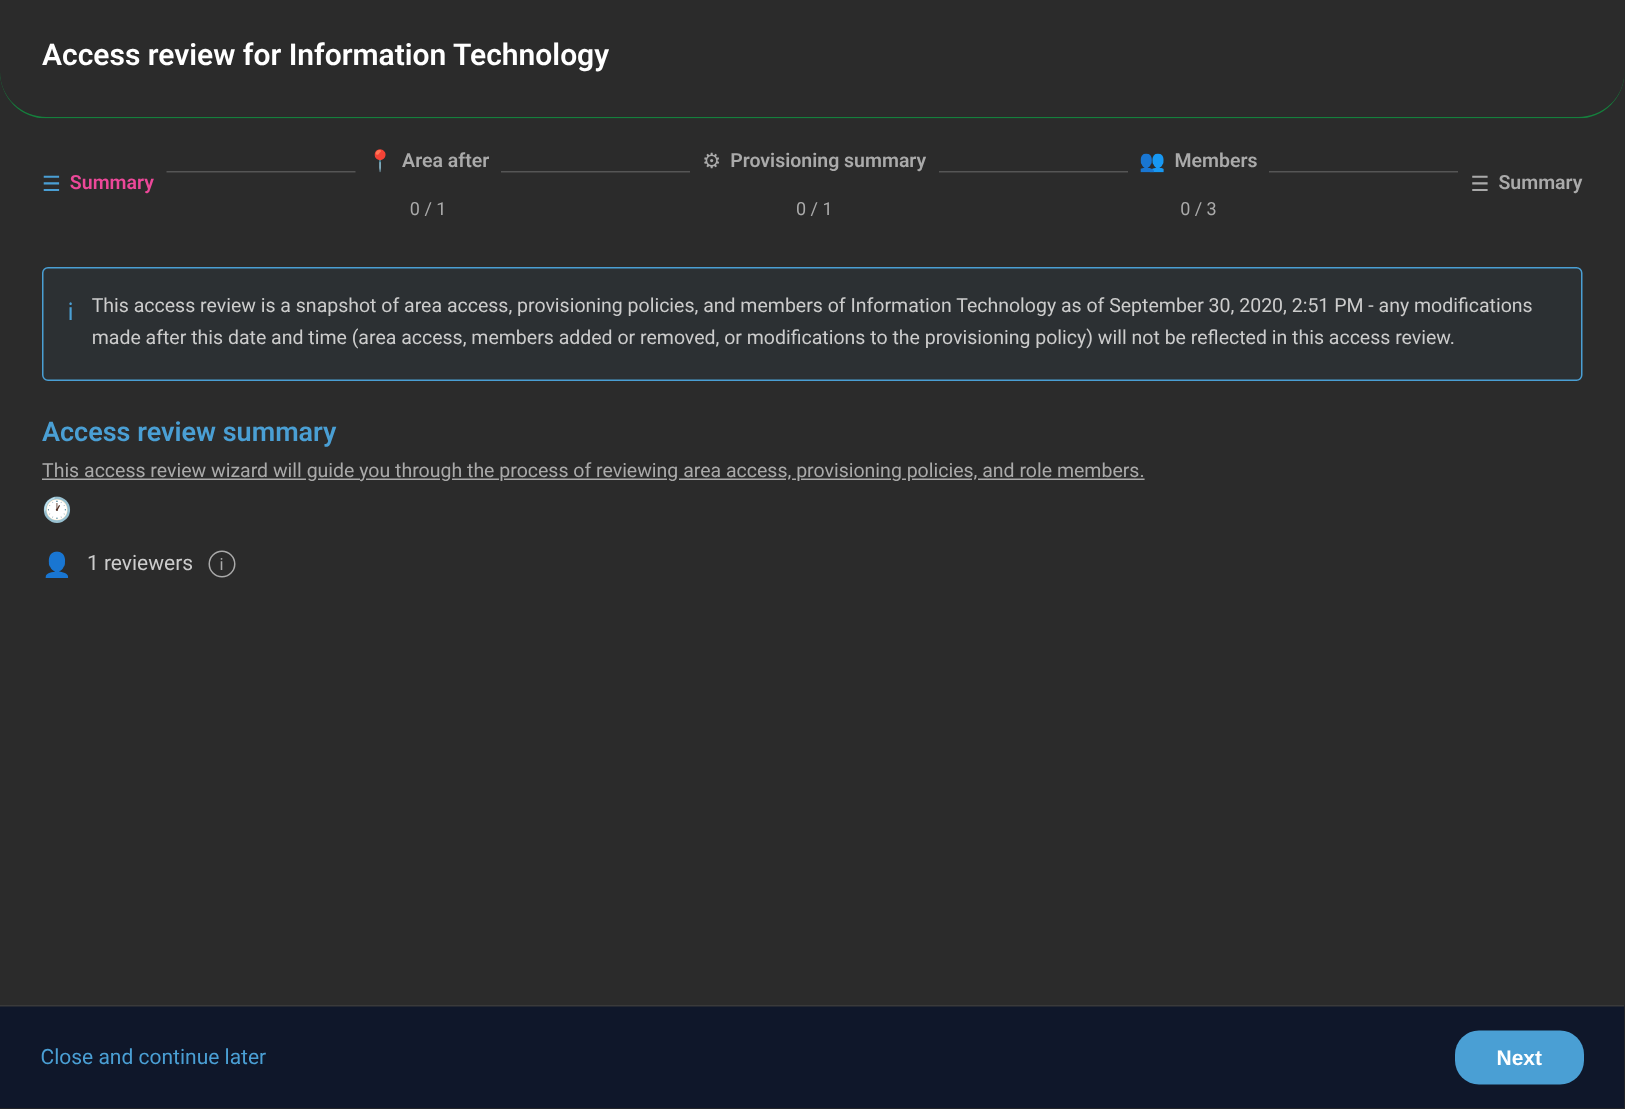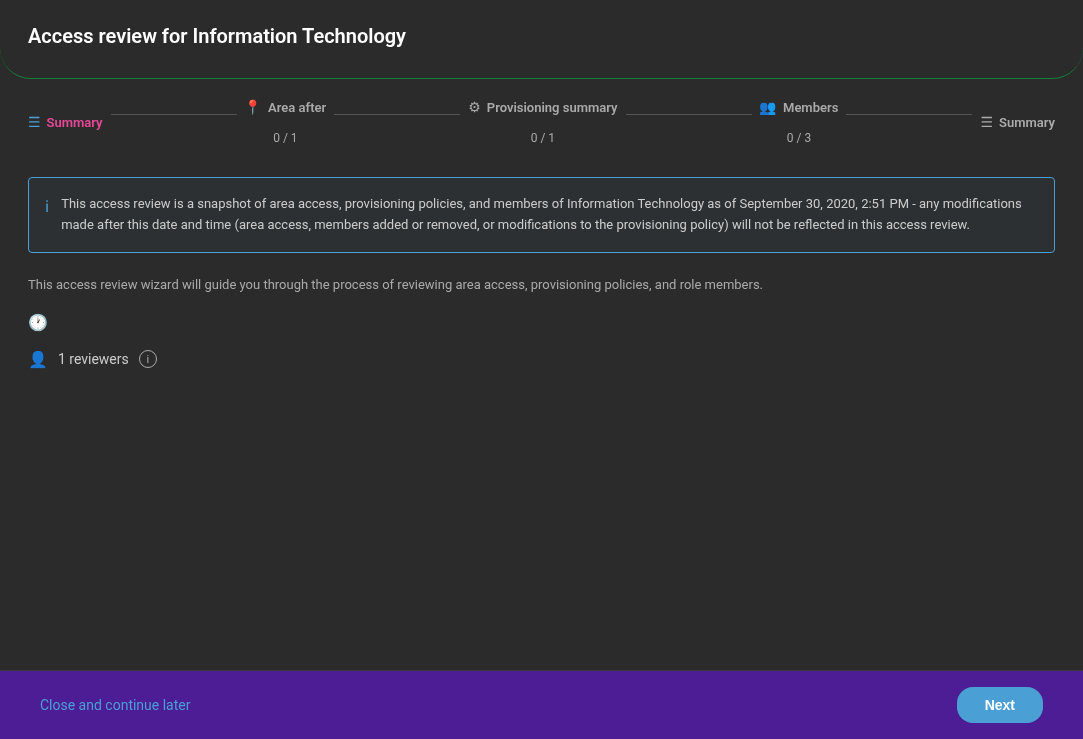--- a/index.html
+++ b/index.html
@@ -94,21 +94,22 @@
     }
     .section-title {
       font-size: 18px;
       font-weight: 600;
       color: #4a9fd4;
       margin-bottom: 8px;
     }
     .section-subtitle {
       font-size: 13px;
       color: #aaaaaa;
-      margin-bottom: 21px;
+      margin-bottom: 8px;
+      text-decoration: underline;
     }
     .meta-row {
       display: flex;
       align-items: center;
       gap: 10px;
       margin-bottom: 18px;
       color: #cccccc;
       font-size: 14px;
     }
     .meta-icon {
@@ -124,23 +125,23 @@
       border: 1px solid #aaaaaa;
       border-radius: 50%;
       font-size: 11px;
       color: #aaaaaa;
       cursor: pointer;
     }
     .footer {
       display: flex;
       align-items: center;
       justify-content: space-between;
-      padding: 16px 40px;
+      padding: 16px 27px;
       border-top: 1px solid #3a3a3a;
-      background-color: #4c1d95;
+      background-color: #0f172a;
     }
     .footer-link {
       color: #4a9fd4;
       font-size: 14px;
       cursor: pointer;
       text-decoration: none;
     }
     .btn-next {
       background-color: #4a9fd4;
       color: #ffffff;
@@ -207,20 +208,21 @@
     </div>
   </div>
 </div>
 
 <div class="content-area">
   <div class="info-box">
     <span class="info-icon">ℹ</span>
     <p class="info-text">This access review is a snapshot of area access, provisioning policies, and members of Information Technology as of September 30, 2020, 2:51 PM - any modifications made after this date and time (area access, members added or removed, or modifications to the provisioning policy) will not be reflected in this access review.</p>
   </div>
 
+  <h2 class="section-title">Access review summary</h2>
   <p class="section-subtitle">This access review wizard will guide you through the process of reviewing area access, provisioning policies, and role members.</p>
 
   <div class="meta-row">
     <span class="meta-icon">🕐</span>
   </div>
 
   <div class="meta-row">
     <span class="meta-icon">👤</span>
     <span>1 reviewers</span>
     <span class="info-badge">i</span>

